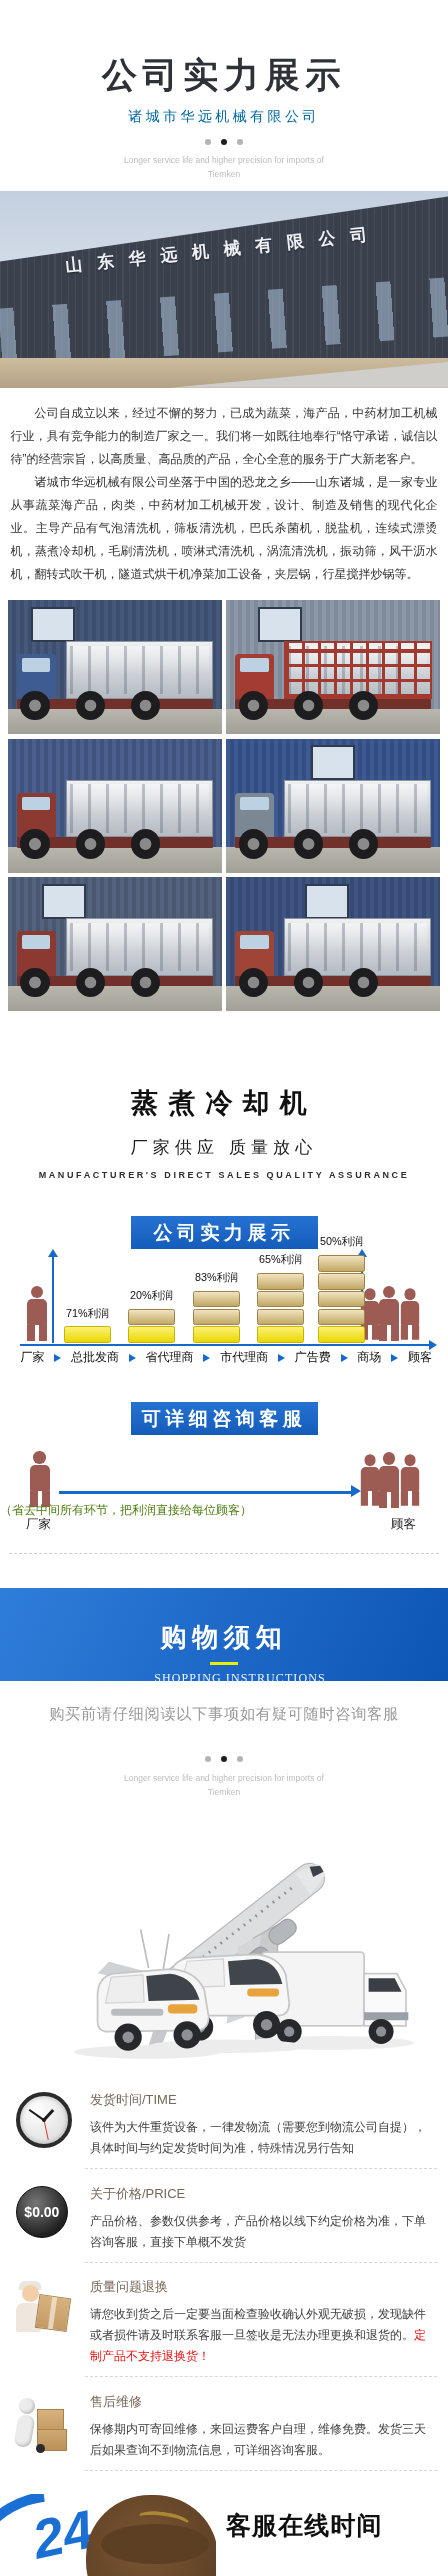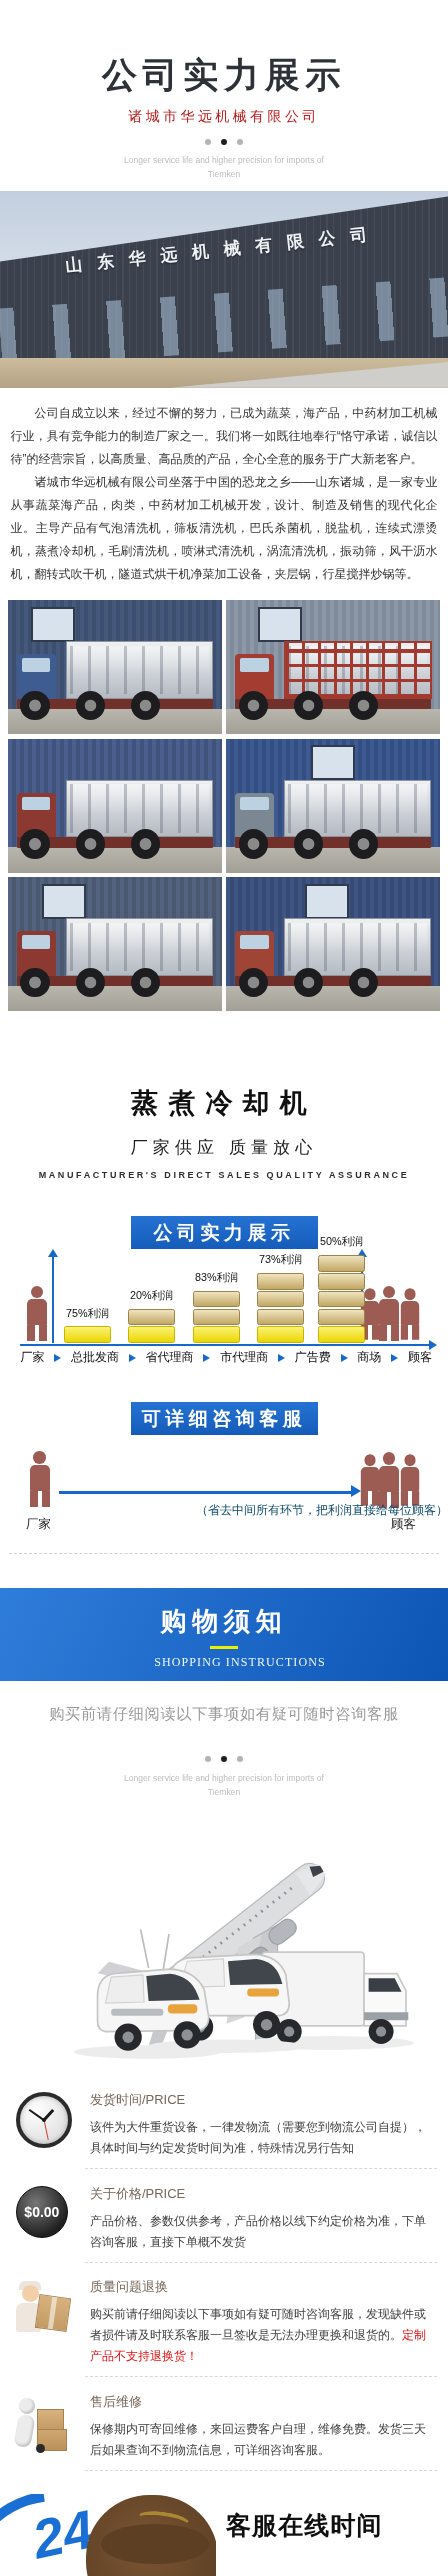--- a/index.html
+++ b/index.html
@@ -1,21 +1,21 @@
 <!DOCTYPE html>
 <html style="font-size:9px"><head>
 <meta charset="utf-8">
 <style>
   html,body{margin:0;padding:0;background:#fff;}
   body{width:448px;font-family:"Liberation Sans",sans-serif;color:#333;}
 
   
   .intro-header{padding-top:52px;text-align:center;}
   .main-title{font-size:35px;font-weight:bold;color:#2e3238;letter-spacing:5.7px;}
-  .sub-title{margin-top:9px;font-size:14px;color:#b91c1c;letter-spacing:3.4px;}
+  .sub-title{margin-top:9px;font-size:14px;color:#0369a1;letter-spacing:3.4px;}
   .dots{margin-top:12.5px;line-height:6.8px;}
   .dot{display:inline-block;width:6.2px;height:6.2px;border-radius:50%;background:#b4b4b4;margin:0 5.1px;}
   .dot.mid{background:#1f1f1f;}
   .tagline{margin-top:9px;font-size:8.5px;color:#bdbdbd;line-height:13.6px;}
 
   
   .factory-photo{position:relative;margin-top:9px;height:197px;overflow:hidden;background:linear-gradient(#c3cfdf,#e2e8f0 75%);}
   .factory-building{position:absolute;left:0;right:0;top:0;bottom:0;background:#3a414d;clip-path:polygon(0 36%,100% 3%,100% 100%,0 100%);}
   .building-texture{position:absolute;inset:0;background:repeating-linear-gradient(90deg,rgba(255,255,255,.06) 0 1.1px,transparent 1.1px 6.8px);}
   .building-windows{position:absolute;left:0;right:0;top:52%;height:30%;background:repeating-linear-gradient(90deg,rgba(175,198,222,.55) 0 14.8px,transparent 14.8px 54px);transform:rotate(-4deg);}
@@ -80,28 +80,28 @@
   .stack-label{position:absolute;bottom:100%;width:100%;text-align:center;font-size:10.8px;color:#0f0f0f;margin-bottom:4.5px;white-space:nowrap;}
   .s1{left:64px;} .s2{left:128px;} .s3{left:193px;} .s4{left:257px;} .s5{left:318px;}
   .stage-row{position:absolute;left:20.4px;right:16px;bottom:0;display:flex;align-items:center;justify-content:space-between;font-size:12px;color:#0f0f0f;}
   .stage-arrow{width:0;height:0;border-left:7.4px solid #1568cc;border-top:4.5px solid transparent;border-bottom:4.5px solid transparent;}
 
   .direct-diagram{position:relative;height:95px;margin-top:8px;}
   .direct-factory{left:29.5px;top:8px;}
   .direct-crowd{right:20.4px;top:5.7px;}
   .direct-line{position:absolute;left:59px;right:96px;top:48px;height:2.3px;background:#1568cc;}
   .direct-head{position:absolute;right:87px;top:42px;width:0;height:0;border-left:10.2px solid #1568cc;border-top:6.8px solid transparent;border-bottom:6.8px solid transparent;}
-  .direct-note{position:absolute;left:0;right:0;top:59px;text-align:right;font-size:12px;color:#0c4a6e;}
+  .direct-note{position:absolute;left:0;right:0;top:59px;text-align:left;font-size:12px;color:#4d7c0f;}
   .direct-from{position:absolute;left:26px;top:73px;font-size:12.5px;color:#1d1d1d;}
   .direct-to{position:absolute;right:32px;top:73px;font-size:12.5px;color:#1d1d1d;}
   .section-divider{margin:14.8px 9px 0;border-top:1.7px dashed #cfcfcf;}
 
   
   .notice-banner{margin-top:34px;height:93px;background:linear-gradient(115deg,#2f7dda,#0d55b5);text-align:center;color:#fff;}
-  .notice-title{padding-top:16px;font-size:26px;font-weight:bold;letter-spacing:5.7px;font-family:Liberation Serif, serif;}
+  .notice-title{padding-top:32px;font-size:26px;font-weight:bold;letter-spacing:5.7px;font-family:Liberation Serif, serif;}
   .notice-underline{width:28px;height:2.8px;background:#e8f000;margin:6.8px auto 0;}
   .notice-en{margin-top:6.8px;font-family:"Liberation Serif",serif;font-size:12px;letter-spacing:1.1px;color:#f0f6ff;padding-left:32px;}
   .notice-warning{margin-top:23px;text-align:center;font-size:15.3px;color:#9a9a9a;letter-spacing:0.6px;}
 
   
   .shipping-illustration{margin-top:10.2px;}
 
   
   .faq{margin:27px 11.4px 0;}
   .faq-item{display:flex;align-items:flex-start;}
@@ -313,36 +313,36 @@
         <div class="p-legs"></div>
       </div>
     <div class="person c3">
         <div class="p-head"></div>
         <div class="p-body"></div>
         <div class="p-legs"></div>
       </div>
   </div>
 
   <div class="stack s1">
-    <div class="stack-label">75%利润</div>
+    <div class="stack-label">71%利润</div>
     <div class="coin gold"></div>
   </div>
   <div class="stack s2">
     <div class="stack-label">20%利润</div>
     <div class="coin tan"></div>
     <div class="coin gold"></div>
   </div>
   <div class="stack s3">
     <div class="stack-label">83%利润</div>
     <div class="coin tan"></div>
     <div class="coin tan"></div>
     <div class="coin gold"></div>
   </div>
   <div class="stack s4">
-    <div class="stack-label">73%利润</div>
+    <div class="stack-label">65%利润</div>
     <div class="coin tan"></div>
     <div class="coin tan"></div>
     <div class="coin tan"></div>
     <div class="coin gold"></div>
   </div>
   <div class="stack s5">
     <div class="stack-label">50%利润</div>
     <div class="coin tan"></div>
     <div class="coin tan"></div>
     <div class="coin tan"></div>
@@ -479,21 +479,21 @@
   <div class="faq-item">
     <div class="faq-icon-box">
       <div class="icon-clock">
         <div class="hand hh"></div>
         <div class="hand mm"></div>
         <div class="hand ss"></div>
         <div class="cdot"></div>
       </div>
     </div>
     <div class="faq-content">
-      <div class="faq-title">发货时间/PRICE</div>
+      <div class="faq-title">发货时间/TIME</div>
       <div class="faq-text">该件为大件重货设备，一律发物流（需要您到物流公司自提），具体时间与约定发货时间为准，特殊情况另行告知</div>
     </div>
   </div>
   <div class="faq-divider"></div>
 
   <div class="faq-item">
     <div class="faq-icon-box">
       <div class="icon-price">$0.00</div>
     </div>
     <div class="faq-content">
@@ -509,21 +509,21 @@
         <div class="cap"></div>
         <div class="head"></div>
         <div class="body"></div>
         <div class="box">
             <div class="tape"></div>
           </div>
       </div>
     </div>
     <div class="faq-content">
       <div class="faq-title">质量问题退换</div>
-      <div class="faq-text"><span>购买前请仔细阅读以下事项如有疑可随时咨询客服，发现缺件或者损件请及时联系客服一旦签收是无法办理更换和退货的。</span><span class="faq-red">定制产品不支持退换货！</span></div>
+      <div class="faq-text"><span>请您收到货之后一定要当面检查验收确认外观无破损，发现缺件或者损件请及时联系客服一旦签收是无法办理更换和退货的。</span><span class="faq-red">定制产品不支持退换货！</span></div>
     </div>
   </div>
   <div class="faq-divider"></div>
 
   <div class="faq-item">
     <div class="faq-icon-box">
       <div class="icon-repair">
         <div class="head"></div>
         <div class="body"></div>
         <div class="box1"></div>

